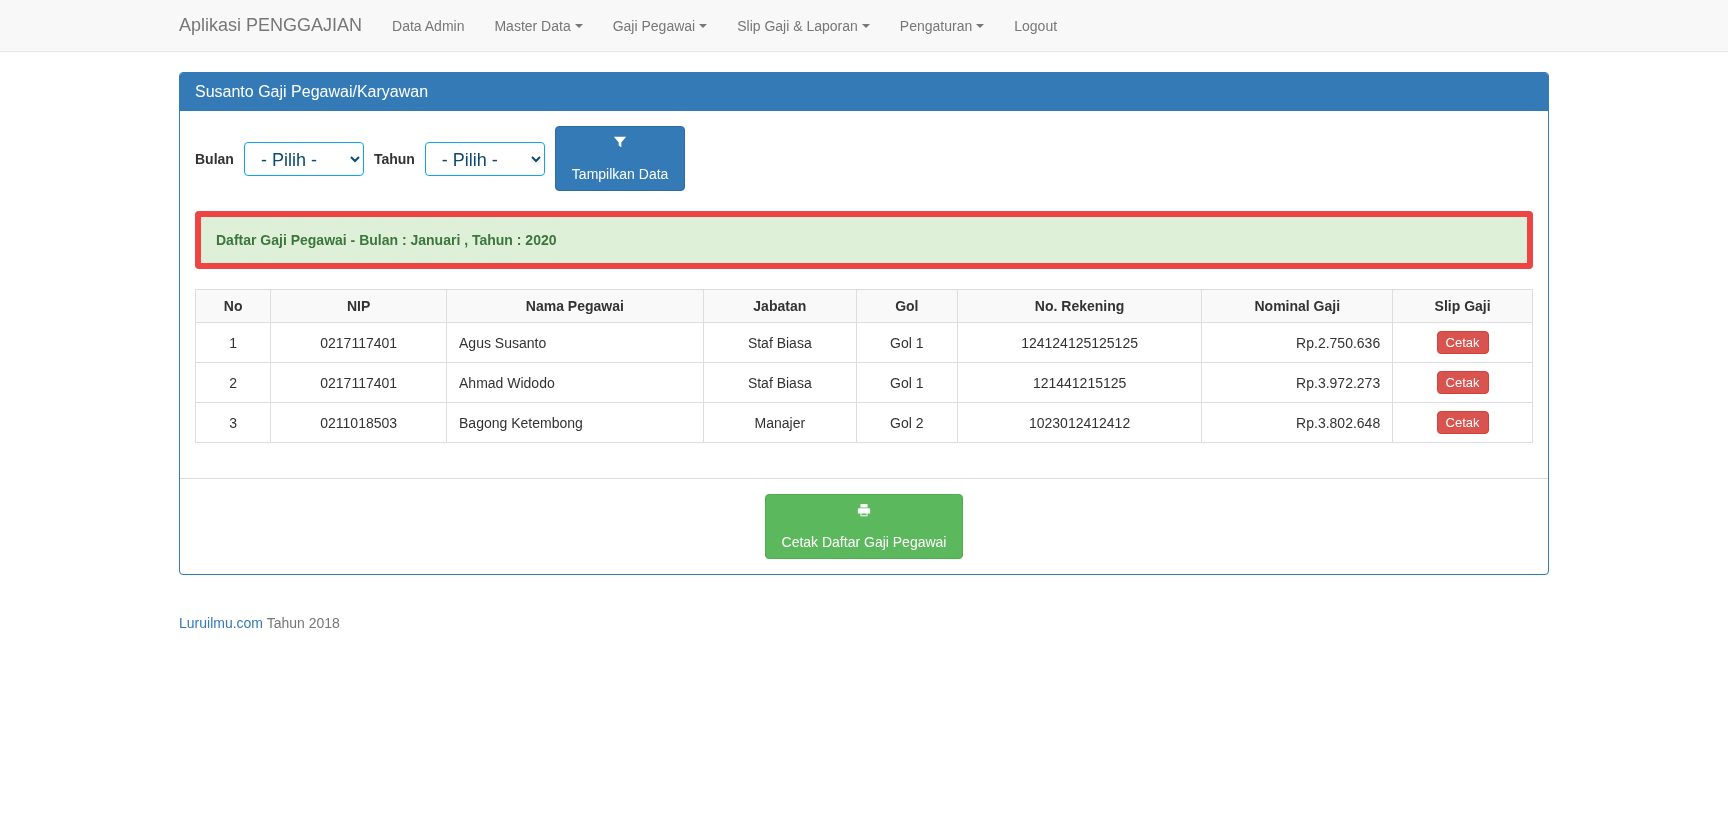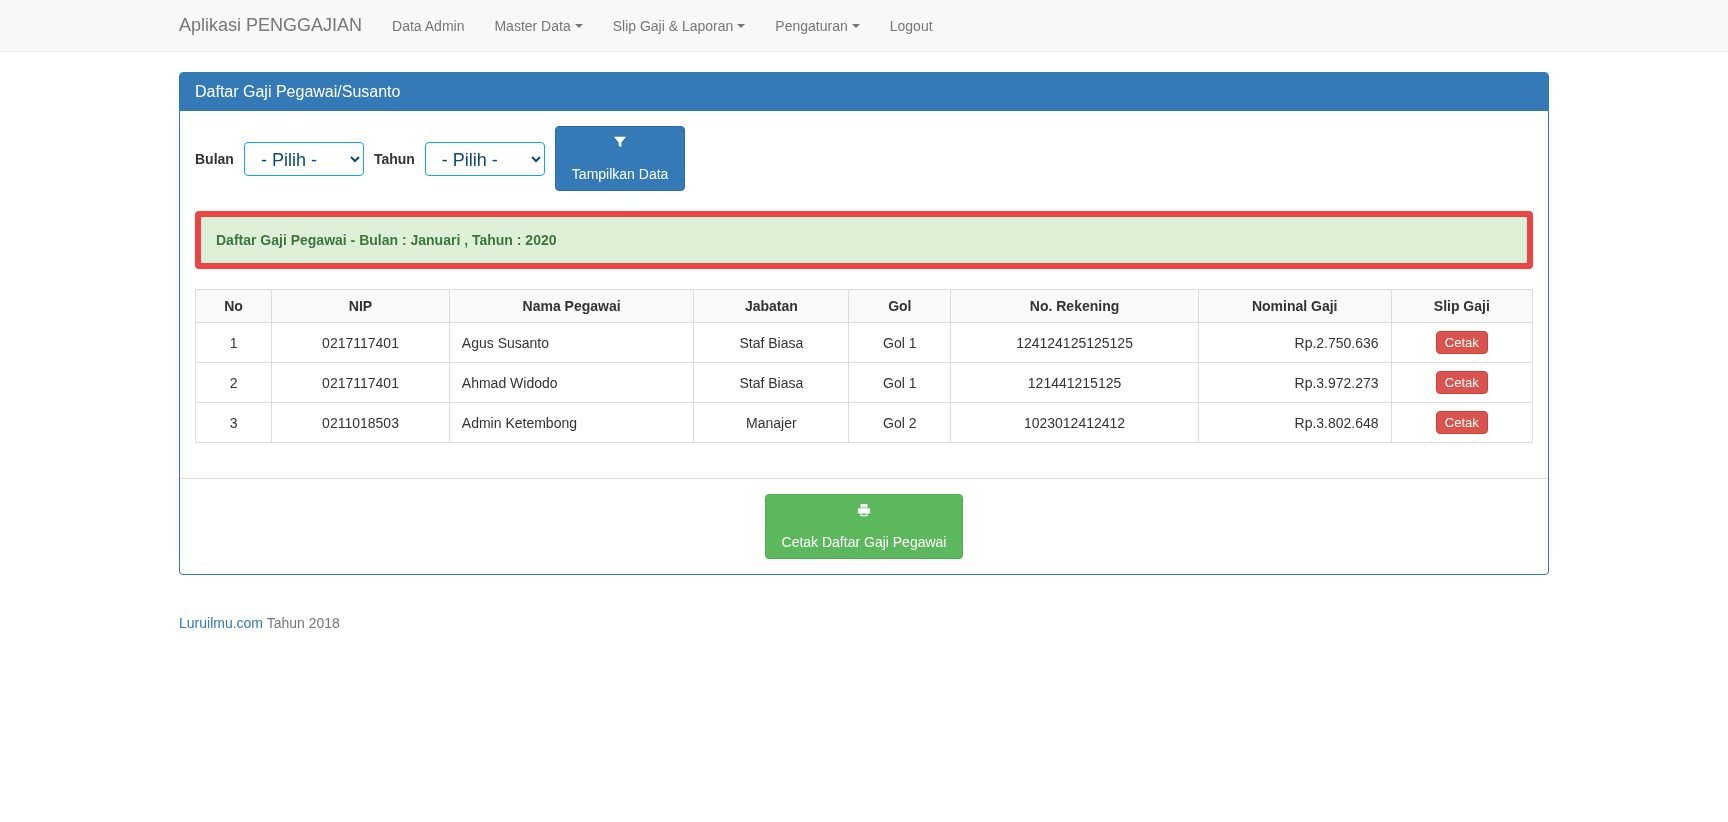--- a/index.html
+++ b/index.html
@@ -153,37 +153,41 @@
     <a class="navbar-brand" href="#">Aplikasi PENGGAJIAN</a>
     <ul class="navbar-nav">
         <li><a href="#">
             <span>Data Admin</span>
           </a></li>
         <li><a href="#">
             <span>Master Data</span> 
             <span class="caret"></span>
           </a></li>
         <li><a href="#">
+            <span>Gaji Pegawai</span> 
+            <span class="caret"></span>
+          </a></li>
+        <li><a href="#">
             <span>Slip Gaji &amp; Laporan</span> 
             <span class="caret"></span>
           </a></li>
         <li><a href="#">
             <span>Pengaturan</span> 
             <span class="caret"></span>
           </a></li>
         <li><a href="#">
             <span>Logout</span>
           </a></li>
       </ul>
   </div>
 </nav>
 
 <div class="container">
   <div class="panel">
-    <div class="panel-heading">Daftar Gaji Pegawai/Susanto</div>
+    <div class="panel-heading">Susanto Gaji Pegawai/Karyawan</div>
 
     <div class="panel-body">
       <div class="form-inline">
         <label>Bulan</label>
         <select class="form-control">
           <option>- Pilih -</option>
         </select>
         <label>Tahun</label>
         <select class="form-control">
           <option>- Pilih -</option>
@@ -232,21 +236,21 @@
               <td>Ahmad Widodo</td>
               <td class="center">Staf Biasa</td>
               <td class="center">Gol 1</td>
               <td class="center">121441215125</td>
               <td class="right">Rp.3.972.273</td>
               <td class="center"><button class="btn btn-danger">Cetak</button></td>
             </tr>
             <tr>
               <td class="center">3</td>
               <td class="center">0211018503</td>
-              <td>Admin Ketembong</td>
+              <td>Bagong Ketembong</td>
               <td class="center">Manajer</td>
               <td class="center">Gol 2</td>
               <td class="center">1023012412412</td>
               <td class="right">Rp.3.802.648</td>
               <td class="center"><button class="btn btn-danger">Cetak</button></td>
             </tr>
           </tbody>
       </table>
     </div>
 

